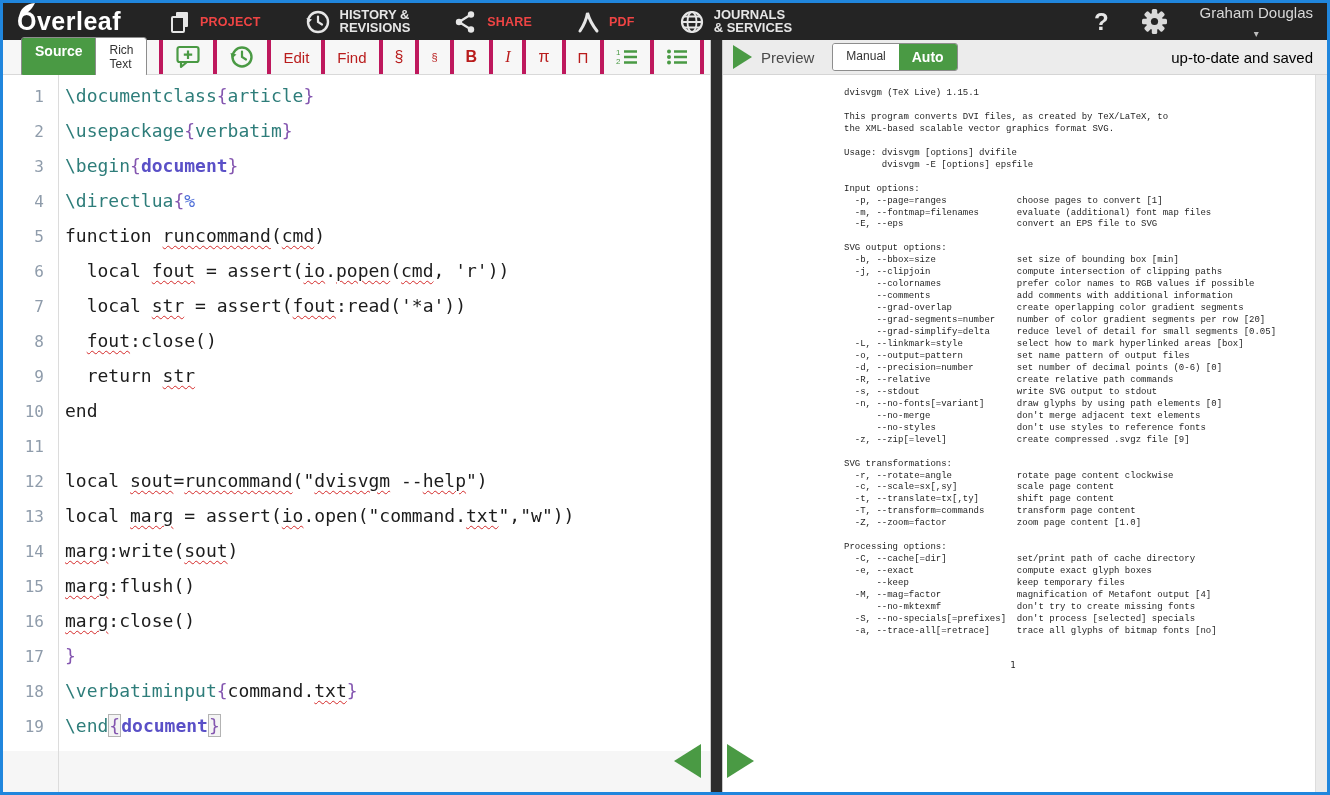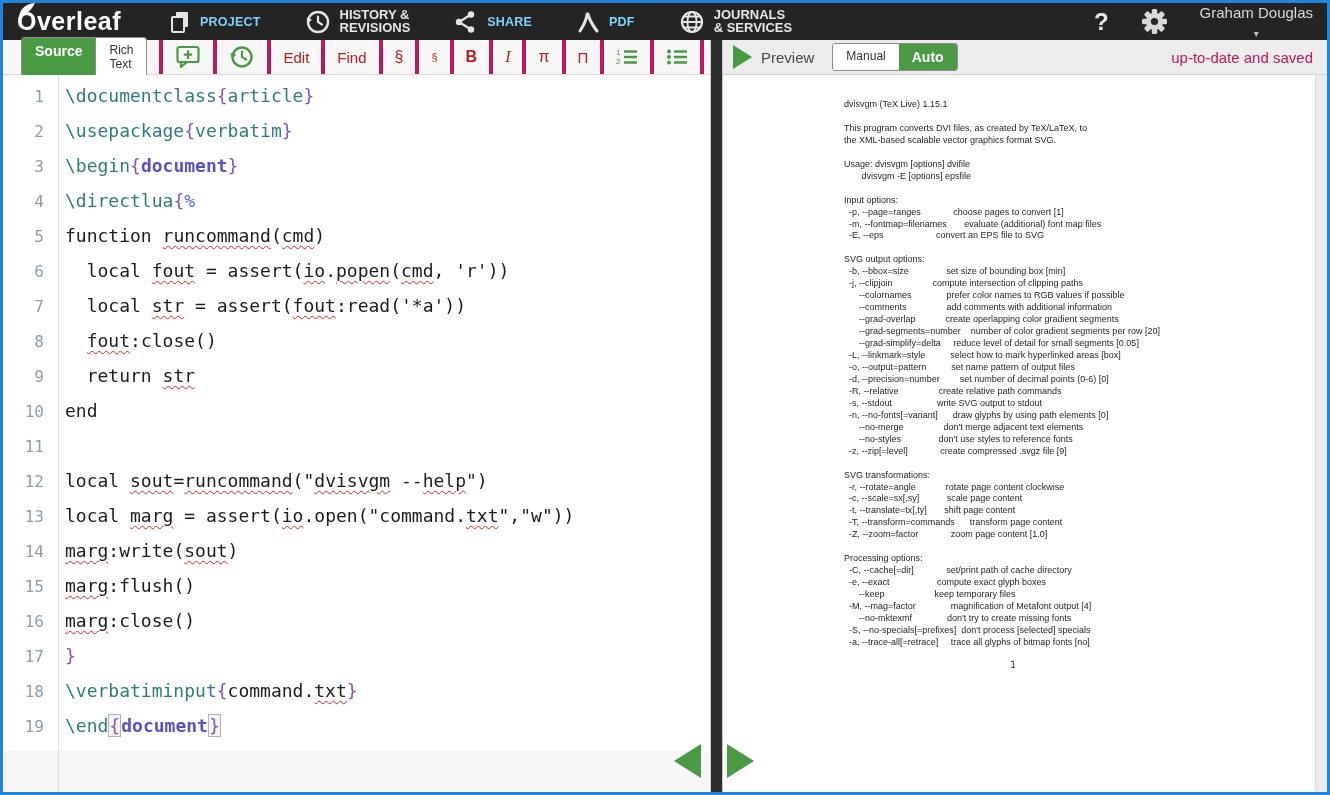--- a/index.html
+++ b/index.html
@@ -13,21 +13,21 @@
     --green:#4a9a44; --teal:#2e7d7a; --purple:#8456b0; --env:#5a50c7;
     --comment:#4f6fd8; --topbar:#242424;
   }
 
   
   .topbar { height:37px; background:var(--topbar); display:flex; align-items:center; padding:0 14px; }
   .logo { display:flex; align-items:flex-end; margin-right:48px; position:relative; }
   .logo-text { color:#fff; font-weight:bold; font-size:25px; letter-spacing:.5px; line-height:25px; }
   .logo-leaf { position:absolute; left:-2px; top:-7px; }
   .nav-item { display:flex; align-items:center; gap:9px; margin-right:44px; cursor:pointer; }
-  .nav-label { color:#7dd3fc; font-weight:bold; font-size:12.5px; letter-spacing:.2px; }
+  .nav-label { color:#ef4444; font-weight:bold; font-size:12.5px; letter-spacing:.2px; }
   .nav-label2 { color:#e6e6e6; font-weight:bold; font-size:13px; line-height:12.5px; }
   .top-right { margin-left:auto; display:flex; align-items:center; gap:32px; }
   .help-q { color:#e6e6e6; font-weight:bold; font-size:24px; cursor:pointer; }
   .user-menu { display:flex; align-items:center; gap:7px; color:#d9d9d9; font-size:15px; cursor:pointer;flex-direction:column; }
   .caret { font-size:10px; color:#bdbdbd; }
 
   
   .main { position:relative; height:752px; }
   .editor-pane { position:absolute; left:0; top:0; bottom:0; width:707px; }
   .divider { position:absolute; left:707px; top:0; bottom:0; width:13px; background:#2d2d2d;
@@ -73,24 +73,24 @@
   .tk-comment { color:var(--comment); font-style:italic; }
   .tk-plain { color:#1c1c1c; }
   .tk-bracebox { color:var(--purple); background:#f4f4f4; border:1px solid #b3b3b3; }
   .sq { text-decoration-line:underline; text-decoration-style:wavy; text-decoration-color:#d42a2a;
         text-decoration-thickness:1px; text-underline-offset:3px; }
 
   
   .preview-toolbar { height:35px; background:#ececec; border-bottom:1px solid #d5d5d5;
                      display:flex; align-items:center; padding:0 10px; }
   .preview-label { font-size:15px; color:#4a4a4a; margin:1px 18px 0 9px; }
-  .status-text { margin-left:auto; color:#be185d; font-size:15px; padding-right:4px; }
+  .status-text { margin-left:auto; color:#000000; font-size:15px; padding-right:4px; }
   .preview-body { position:absolute; top:35px; left:0; right:0; bottom:0; background:#fff; }
   .pdf-page { position:absolute; left:0; top:0; right:12px; bottom:0; cursor:default; }
-  .pdf-text { position:absolute; left:121px; top:24px; font-family:Liberation Sans, sans-serif;
+  .pdf-text { position:absolute; left:121px; top:13px; font-family:Liberation Mono, monospace;
               font-size:9px; line-height:11.95px; color:#1f1f1f; white-space:pre; }
   .pdf-pagenum { position:absolute; left:0; right:12px; top:585px; text-align:center;
                  font-family:"DejaVu Sans Mono", monospace; font-size:9px; color:#1f1f1f; }
   .scroll-strip { position:absolute; right:0; top:0; bottom:0; width:12px; background:#ebebeb; border-left:1px solid #ddd; }
 
   svg { display:block; }
 </style>
 </head>
 <body>
 

